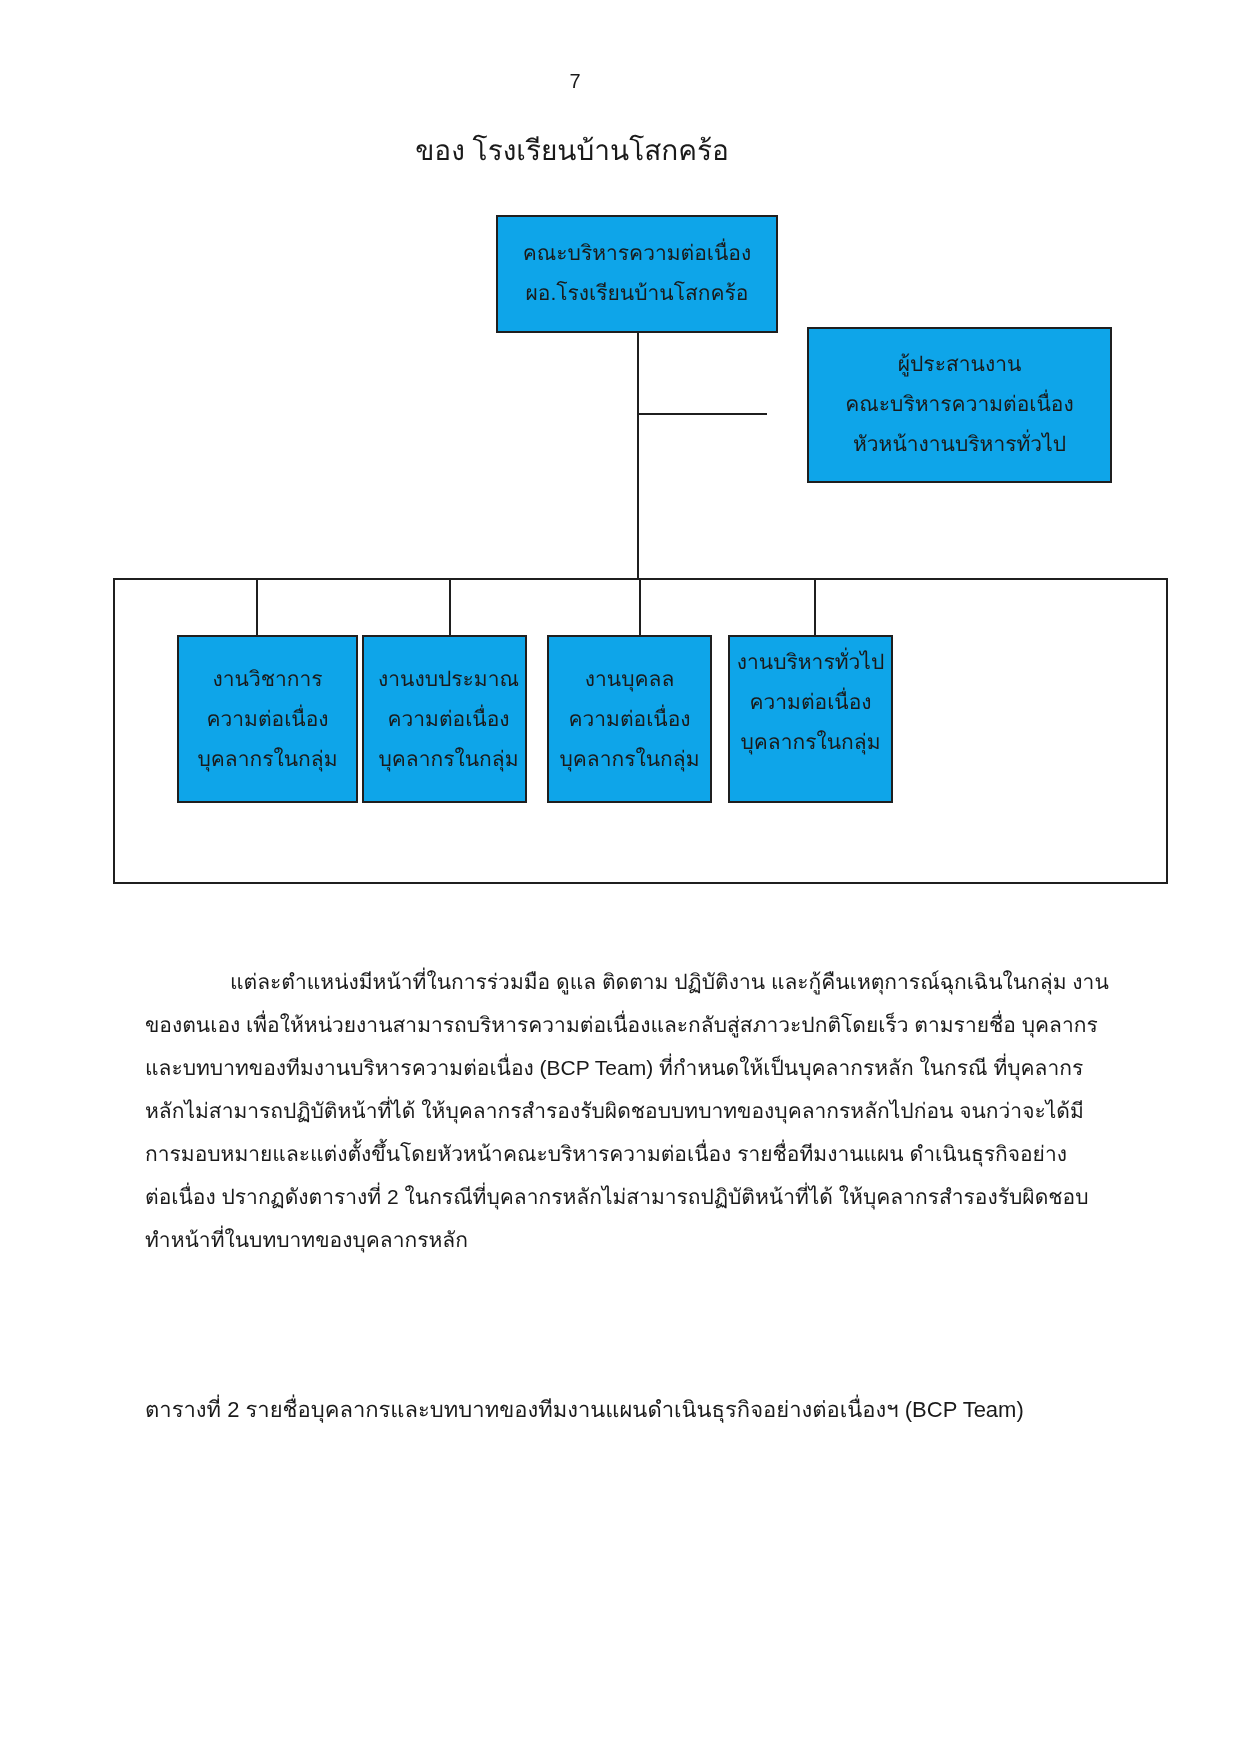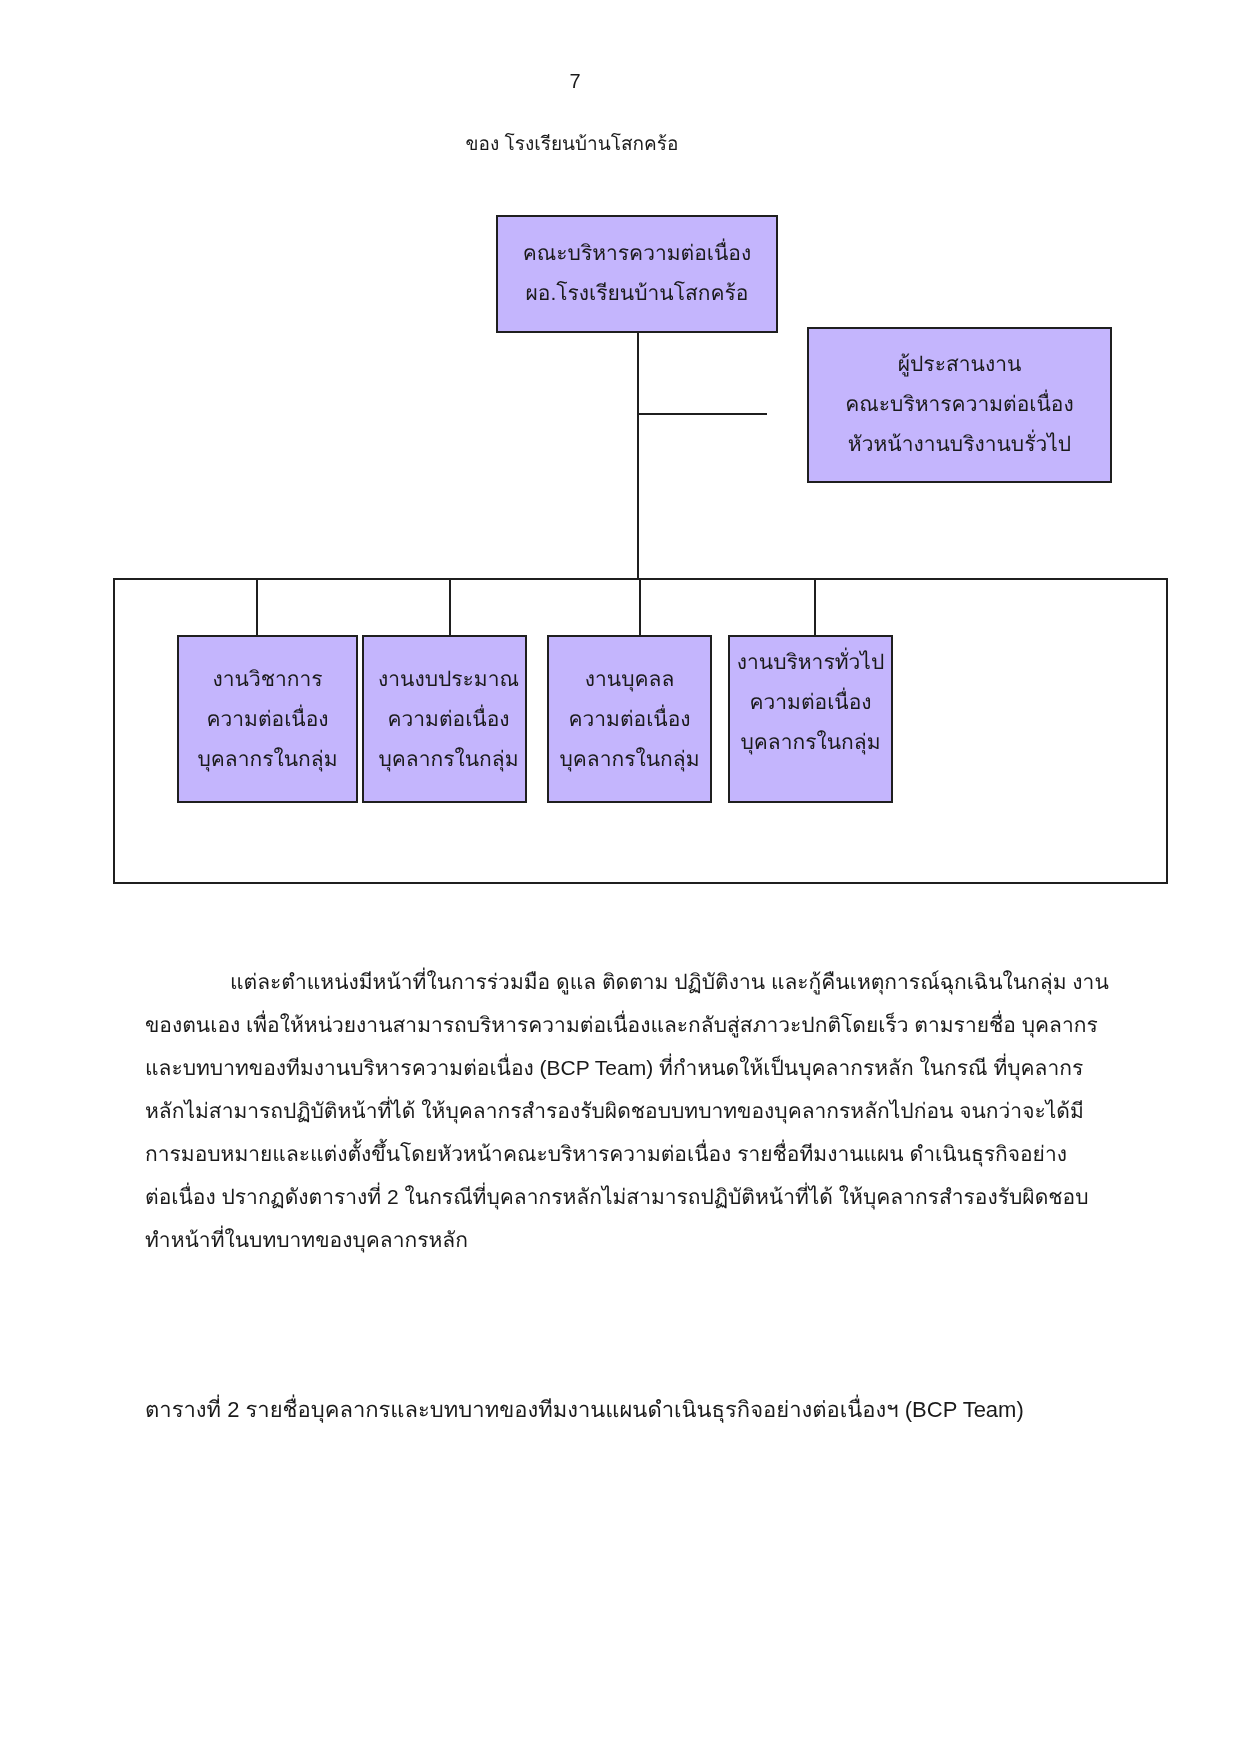--- a/index.html
+++ b/index.html
@@ -17,27 +17,27 @@
     overflow: hidden;
   }
   .abs { position: absolute; }
 
   .page-number {
     left: 540px; top: 70px; width: 70px;
     font-size: 20px; text-align: center;
   }
   .doc-title {
     left: 372px; top: 128px; width: 400px;
-    font-size: 19px; text-align: center;
+    font-size: 28px; text-align: center;
   }
 
   
   .obox {
     border: 2px solid var(--line, #1f1f1f);
-    background: #c4b5fd;
+    background: #0ea5e9;
     box-sizing: border-box;
     text-align: center;
     font-size: 21px;
     line-height: 40px;
   }
   .obox span { display: block; }
 
   .root-box   { left: 496px; top: 215px; width: 282px; height: 118px; padding-top: 16px; }
   .coord-box  { left: 807px; top: 327px; width: 305px; height: 156px; padding-top: 15px; }
 
@@ -90,21 +90,21 @@
     <span>คณะบริหารความต่อเนื่อง</span>
     <span>ผอ.โรงเรียนบ้านโสกคร้อ</span>
   </div>
 
   <div class="abs vline trunk-line"></div>
   <div class="abs hline coord-connector"></div>
 
   <div class="abs obox coord-box">
     <span>ผู้ประสานงาน</span>
     <span>คณะบริหารความต่อเนื่อง</span>
-    <span>หัวหน้างานบริงานบรั่วไป</span>
+    <span>หัวหน้างานบริหารทั่วไป</span>
   </div>
 
   <div class="abs container-box"></div>
 
   <div class="abs vline drop-line drop-1"></div>
   <div class="abs vline drop-line drop-2"></div>
   <div class="abs vline drop-line drop-3"></div>
   <div class="abs vline drop-line drop-4"></div>
 
   <div class="abs obox child-box child-box-1">

